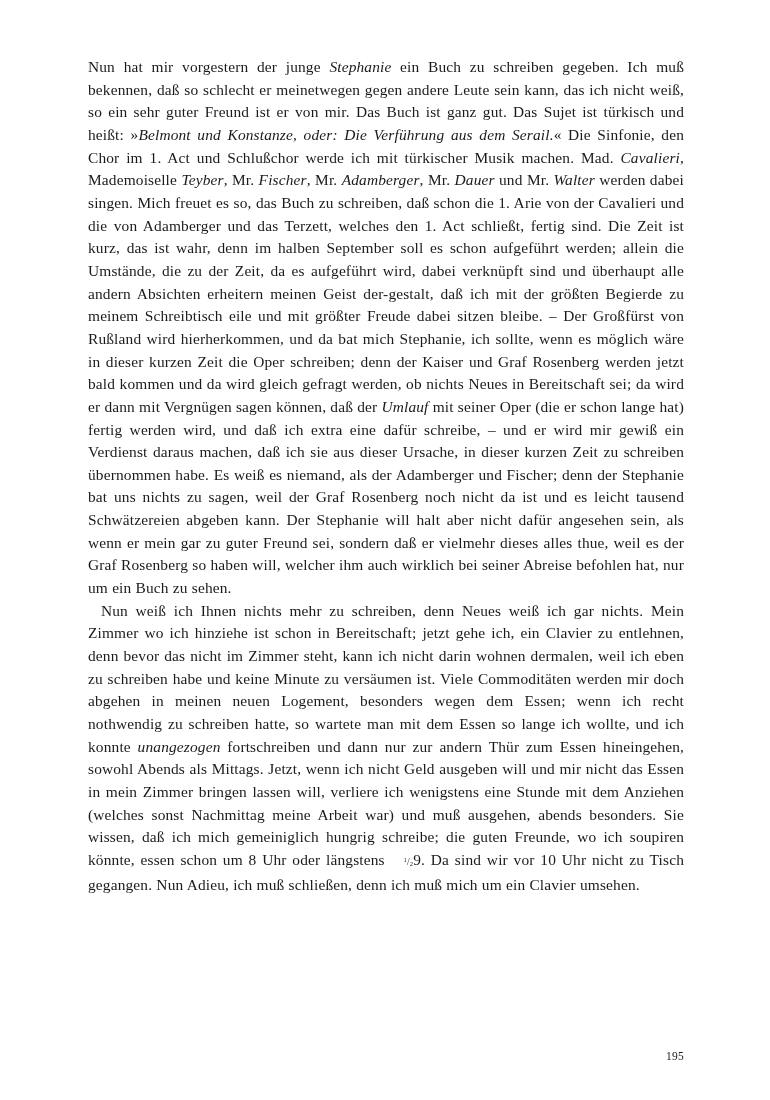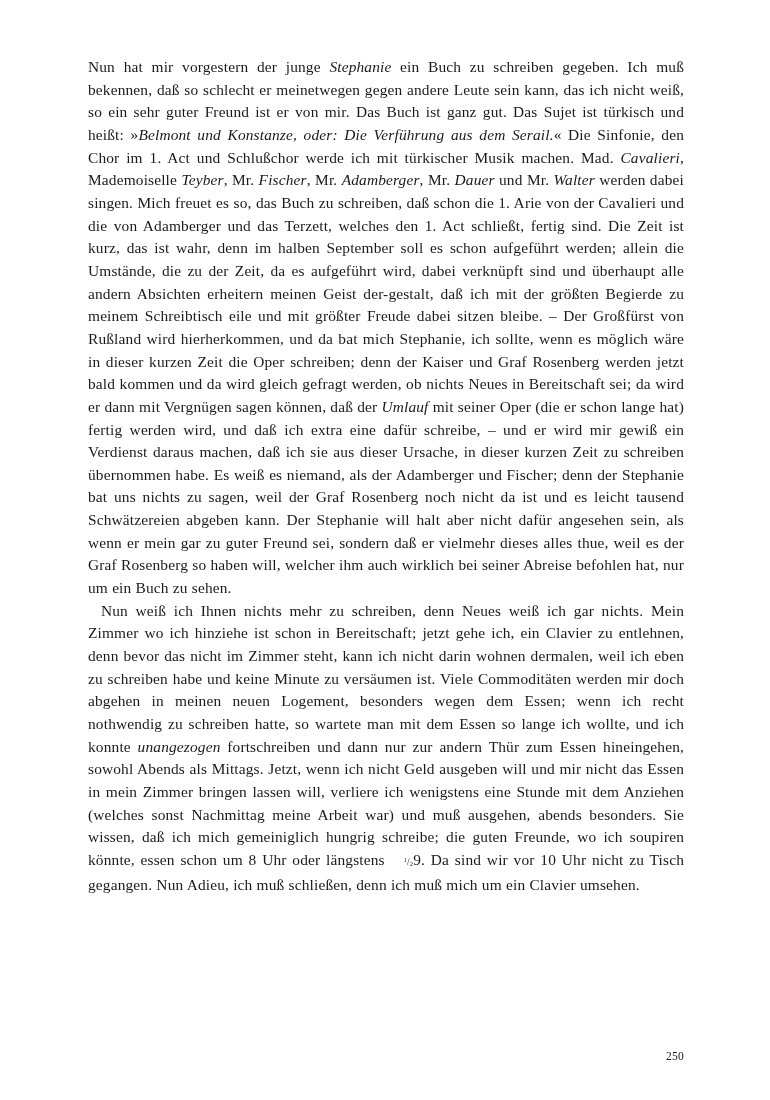--- a/index.html
+++ b/index.html
@@ -79,15 +79,15 @@
 
 <div class="page">
 
   <div class="text-block">
 
     <p class="para" id="p2">Nun hat mir vorgestern der junge <span class="it">Stephanie</span> ein Buch zu schreiben gegeben. Ich muß bekennen, daß so schlecht er meinetwegen gegen andere Leute sein kann, das ich nicht weiß, so ein sehr guter Freund ist er von mir. Das Buch ist ganz gut. Das Sujet ist türkisch und heißt: »<span class="it">Belmont und Konstanze, oder: Die Verführung aus dem Serail.</span>« Die Sinfonie, den Chor im 1. Act und Schlußchor werde ich mit türkischer Musik machen. Mad. <span class="it">Cavalieri</span>, Mademoiselle <span class="it">Teyber</span>, Mr. <span class="it">Fischer</span>, Mr. <span class="it">Adamberger</span>, Mr. <span class="it">Dauer</span> und Mr. <span class="it">Walter</span> werden dabei singen. Mich freuet es so, das Buch zu schreiben, daß schon die 1. Arie von der Cavalieri und die von Adamberger und das Terzett, welches den 1. Act schließt, fertig sind. Die Zeit ist kurz, das ist wahr, denn im halben September soll es schon aufgeführt werden; allein die Umstände, die zu der Zeit, da es aufgeführt wird, dabei verknüpft sind und überhaupt alle andern Absichten erheitern meinen Geist der-gestalt, daß ich mit der größten Begierde zu meinem Schreibtisch eile und mit größter Freude dabei sitzen bleibe. – Der Großfürst von Rußland wird hierherkommen, und da bat mich Stephanie, ich sollte, wenn es möglich wäre in dieser kurzen Zeit die Oper schreiben; denn der Kaiser und Graf Rosenberg werden jetzt bald kommen und da wird gleich gefragt werden, ob nichts Neues in Bereitschaft sei; da wird er dann mit Vergnügen sagen können, daß der <span class="it">Umlauf</span> mit seiner Oper (die er schon lange hat) fertig werden wird, und daß ich extra eine dafür schreibe, – und er wird mir gewiß ein Verdienst daraus machen, daß ich sie aus dieser Ursache, in dieser kurzen Zeit zu schreiben übernommen habe. Es weiß es niemand, als der Adamberger und Fischer; denn der Stephanie bat uns nichts zu sagen, weil der Graf Rosenberg noch nicht da ist und es leicht tausend Schwätzereien abgeben kann. Der Stephanie will halt aber nicht dafür angesehen sein, als wenn er mein gar zu guter Freund sei, sondern daß er vielmehr dieses alles thue, weil es der Graf Rosenberg so haben will, welcher ihm auch wirklich bei seiner Abreise befohlen hat, nur um ein Buch zu sehen.</p>
     <p class="para" id="p3">Nun weiß ich Ihnen nichts mehr zu schreiben, denn Neues weiß ich gar nichts. Mein Zimmer wo ich hinziehe ist schon in Bereitschaft; jetzt gehe ich, ein Clavier zu entlehnen, denn bevor das nicht im Zimmer steht, kann ich nicht darin wohnen dermalen, weil ich eben zu schreiben habe und keine Minute zu versäumen ist. Viele Commoditäten werden mir doch abgehen in meinen neuen Logement, besonders wegen dem Essen; wenn ich recht nothwendig zu schreiben hatte, so wartete man mit dem Essen so lange ich wollte, und ich konnte <span class="it">unangezogen</span> fortschreiben und dann nur zur andern Thür zum Essen hineingehen, sowohl Abends als Mittags. Jetzt, wenn ich nicht Geld ausgeben will und mir nicht das Essen in mein Zimmer bringen lassen will, verliere ich wenigstens eine Stunde mit dem Anziehen (welches sonst Nachmittag meine Arbeit war) und muß ausgehen, abends besonders. Sie wissen, daß ich mich gemeiniglich hungrig schreibe; die guten Freunde, wo ich soupiren könnte, essen schon um 8 Uhr oder längstens <span class="frac"><span class="num">1</span><span class="sl">/</span><span class="den">2</span></span>9. Da sind wir vor 10 Uhr nicht zu Tisch gegangen. Nun Adieu, ich muß schließen, denn ich muß mich um ein Clavier umsehen.</p>
 
   </div>
 
-  <div class="folio">250</div>
+  <div class="folio">195</div>
 
 </div>
 
 </body></html>

